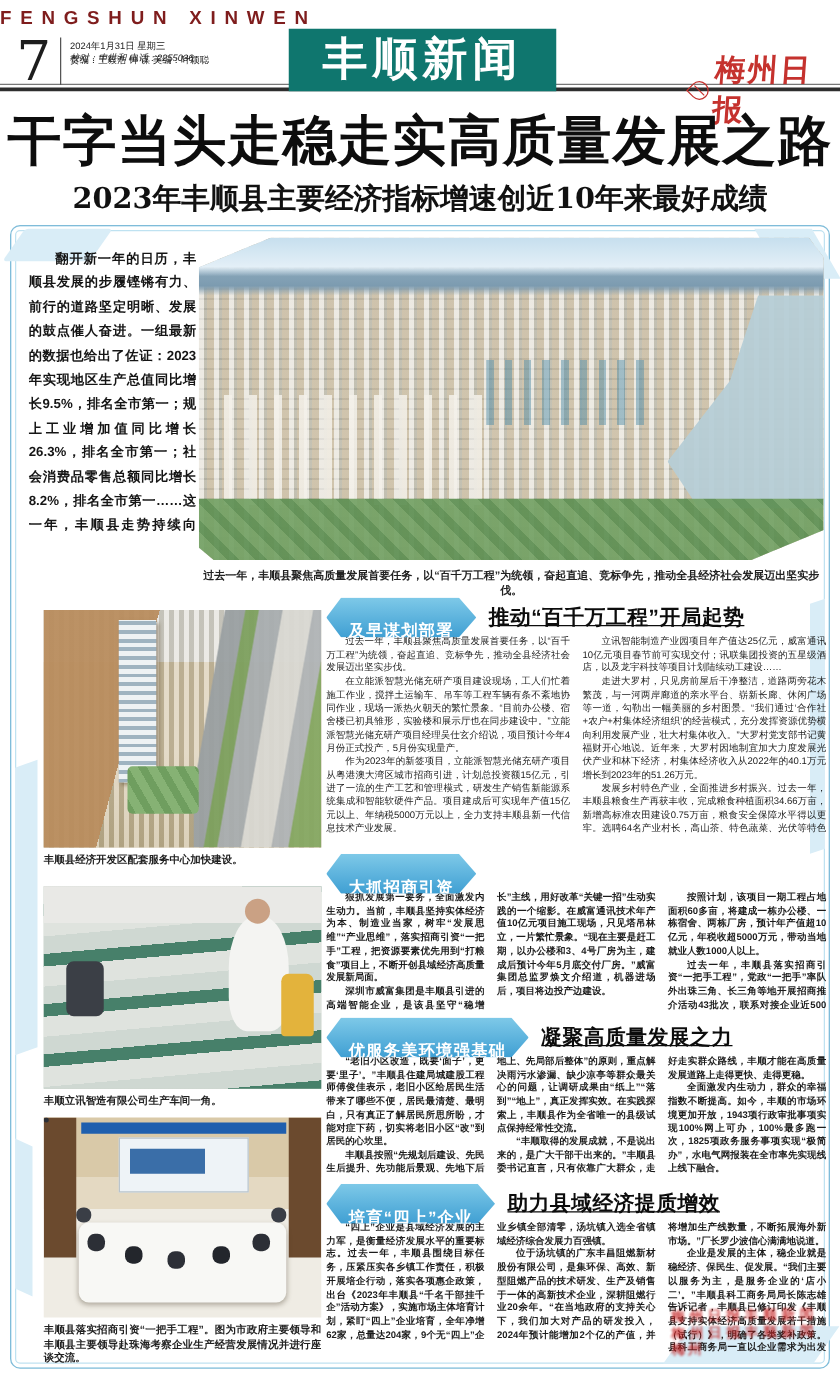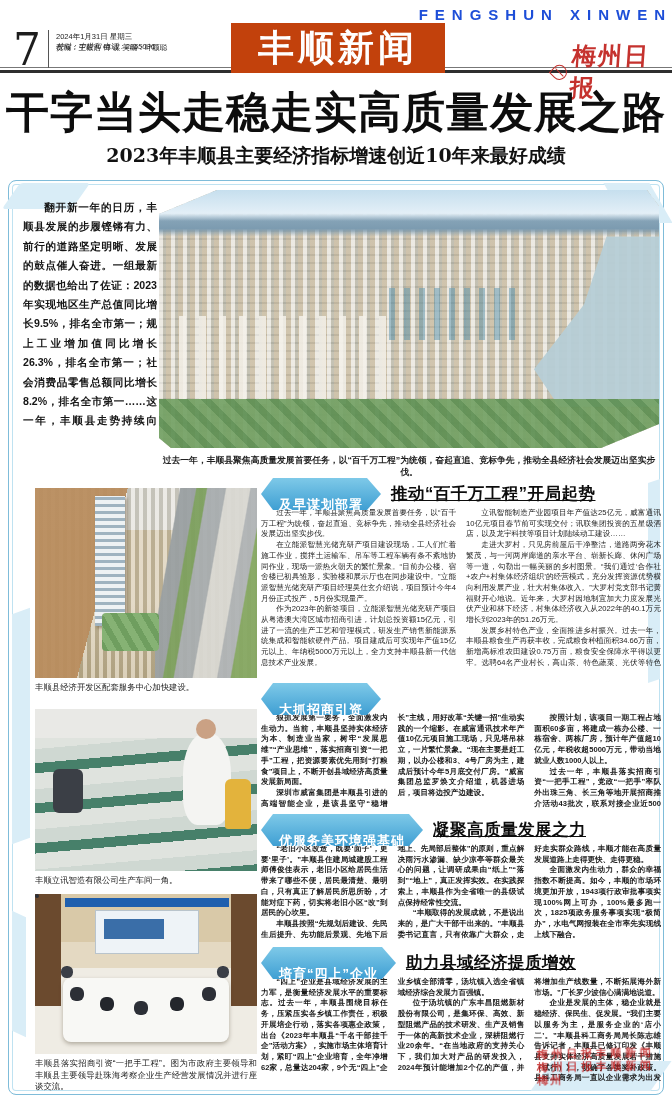--- a/index.html
+++ b/index.html
@@ -4,28 +4,28 @@
 <style>
   * { margin:0; padding:0; box-sizing:border-box; }
   html,body { background:#ffffff; }
   .page {
     position:relative; width:672px; height:1100px; margin:0 auto;
     background:#fff; overflow:hidden;
     font-family:"Liberation Sans", sans-serif; color:#1a1a1a;
   }
   
   .eng-title {
-    position:absolute; top:6px; left:0; width:672px; text-align:right;
-    font-size:15px; font-weight:bold; letter-spacing:7px; color:#1d4ed8;
+    position:absolute; top:6px; left:0; width:672px; text-align:left;
+    font-size:15px; font-weight:bold; letter-spacing:7px; color:#7f1d1d;
   }
   .rule-thin { position:absolute; top:67px; left:0; width:672px; height:1px; background:#777; }
   .rule-thick { position:absolute; top:70px; left:0; width:672px; height:3px; background:#2e2e2e; }
   .masthead-box {
     position:absolute; top:23px; left:231px; width:214px; height:50px;
-    background:#c2410c; color:#fff; display:flex; align-items:center; justify-content:center;
+    background:#0f766e; color:#fff; display:flex; justify-content:center;
     font-size:36px; font-weight:900; letter-spacing:4px; z-index:3;
   }
   .pageno { position:absolute; top:26px; left:10px; width:34px; height:48px;
     font-family:"DejaVu Serif", serif; font-size:44px; color:#1d1d1d; text-align:center; line-height:48px;}
   .pn-sep { position:absolute; top:30px; left:48px; width:1px; height:38px; background:#555; }
   .credit { position:absolute; left:56px; color:#222; font-size:7.5px; line-height:11px; white-space:nowrap; }
   .credit.l1 { top:31px; } .credit.l2 { top:42px; } .credit.l3 { top:41px;font-style:italic; }
   .paper-logo { position:absolute; top:40px; left:552px; display:flex; align-items:center; gap:4px; }
   .leaf-icon { width:15px; height:15px; border:1.6px solid #c5322e; border-radius:0 50% 50% 50%;
     transform:rotate(-45deg); position:relative; }
@@ -33,21 +33,21 @@
   .paper-logo .logo-text { font-family:"DejaVu Serif", serif; font-size:24px; font-weight:bold;
     color:#c5322e; letter-spacing:2px; transform:skewX(-4deg); }
   
   .headline {
     position:absolute; top:84px; left:0; width:672px; text-align:center;
     font-size:43px; font-weight:900; letter-spacing:1px; color:#0d0d0d;
     font-family:"Liberation Sans", sans-serif;
   }
   .subhead {
     position:absolute; top:143px; left:0; width:672px; text-align:center;
-    font-family:"DejaVu Serif", serif; font-size:19px; font-weight:600; color:#111;
+    font-family:"DejaVu Serif", serif; font-size:23px; font-weight:600; color:#111;
   }
   
   .frame {
     position:absolute; top:180px; left:8px; width:656px; height:915px;
     border:1.5px solid #7fbcd9; border-radius:8px; background:#fff;
     box-shadow: inset 0 0 0 3px #fff, inset 0 0 0 4px #bfe2f1;
   }
   .deco { position:absolute; background:#d9edf7; z-index:0; }
   .deco1 { top:2px; left:2px; width:70px; height:26px; transform:skewX(-35deg); border-radius:3px;}
   .deco2 { top:2px; right:2px; width:46px; height:40px; transform:skewX(30deg); }
@@ -82,21 +82,21 @@
   .mp-towers { position:absolute; bottom:17%; left:4%; width:44%; height:34%;
     background:repeating-linear-gradient(90deg, #f4f1ea 0 7px, rgba(0,0,0,0) 7px 20px); opacity:.85; }
   .mp-teal { position:absolute; top:38%; left:46%; width:26%; height:20%;
     background:repeating-linear-gradient(90deg, rgba(78,139,166,.8) 0 6px, rgba(0,0,0,0) 6px 15px); opacity:.6; }
   .main-caption {
     position:absolute; top:274px; left:150px; width:500px; text-align:center;
     font-size:8.8px; font-weight:700; color:#222; z-index:2;
   }
   
   .lp { position:absolute; left:26px; width:222px; z-index:2; }
-  .lp-caption { font-size:8.4px; font-weight:400; color:#222; line-height:11.5px; text-align:justify; margin-top:4px; }
+  .lp-caption { font-size:8.4px; font-weight:700; color:#222; line-height:11.5px; text-align:justify; margin-top:4px; }
   .photo1 { height:190px;
     background:
       linear-gradient(105deg, rgba(185,141,94,.95) 0 34%, rgba(0,0,0,0) 34%),
       repeating-linear-gradient(90deg, rgba(255,255,255,.5) 0 4px, rgba(160,160,150,.35) 4px 8px),
       linear-gradient(180deg,#d8d5cc 0 22%, #c9b690 22% 60%, #b7a275 100%); position:relative; }
   .p1-tower { position:absolute; left:60px; top:8px; width:30px; height:130px;
     background:repeating-linear-gradient(0deg,#9fb3c0 0 3px,#eef2f4 3px 7px); box-shadow:2px 2px 3px rgba(90,70,40,.5); }
   .p1-road { position:absolute; right:0; top:0; width:46%; height:100%;
     background:linear-gradient(100deg, rgba(0,0,0,0) 18%, #9aa0a2 19% 30%, #7da05e 31% 38%, #a8adaf 39% 52%, #d9d8d2 53% 70%, #b0b4b6 71% 80%, #86a863 81% 100%); opacity:.95;}
   .p1-green { position:absolute; left:30%; bottom:14%; width:26%; height:20%;

